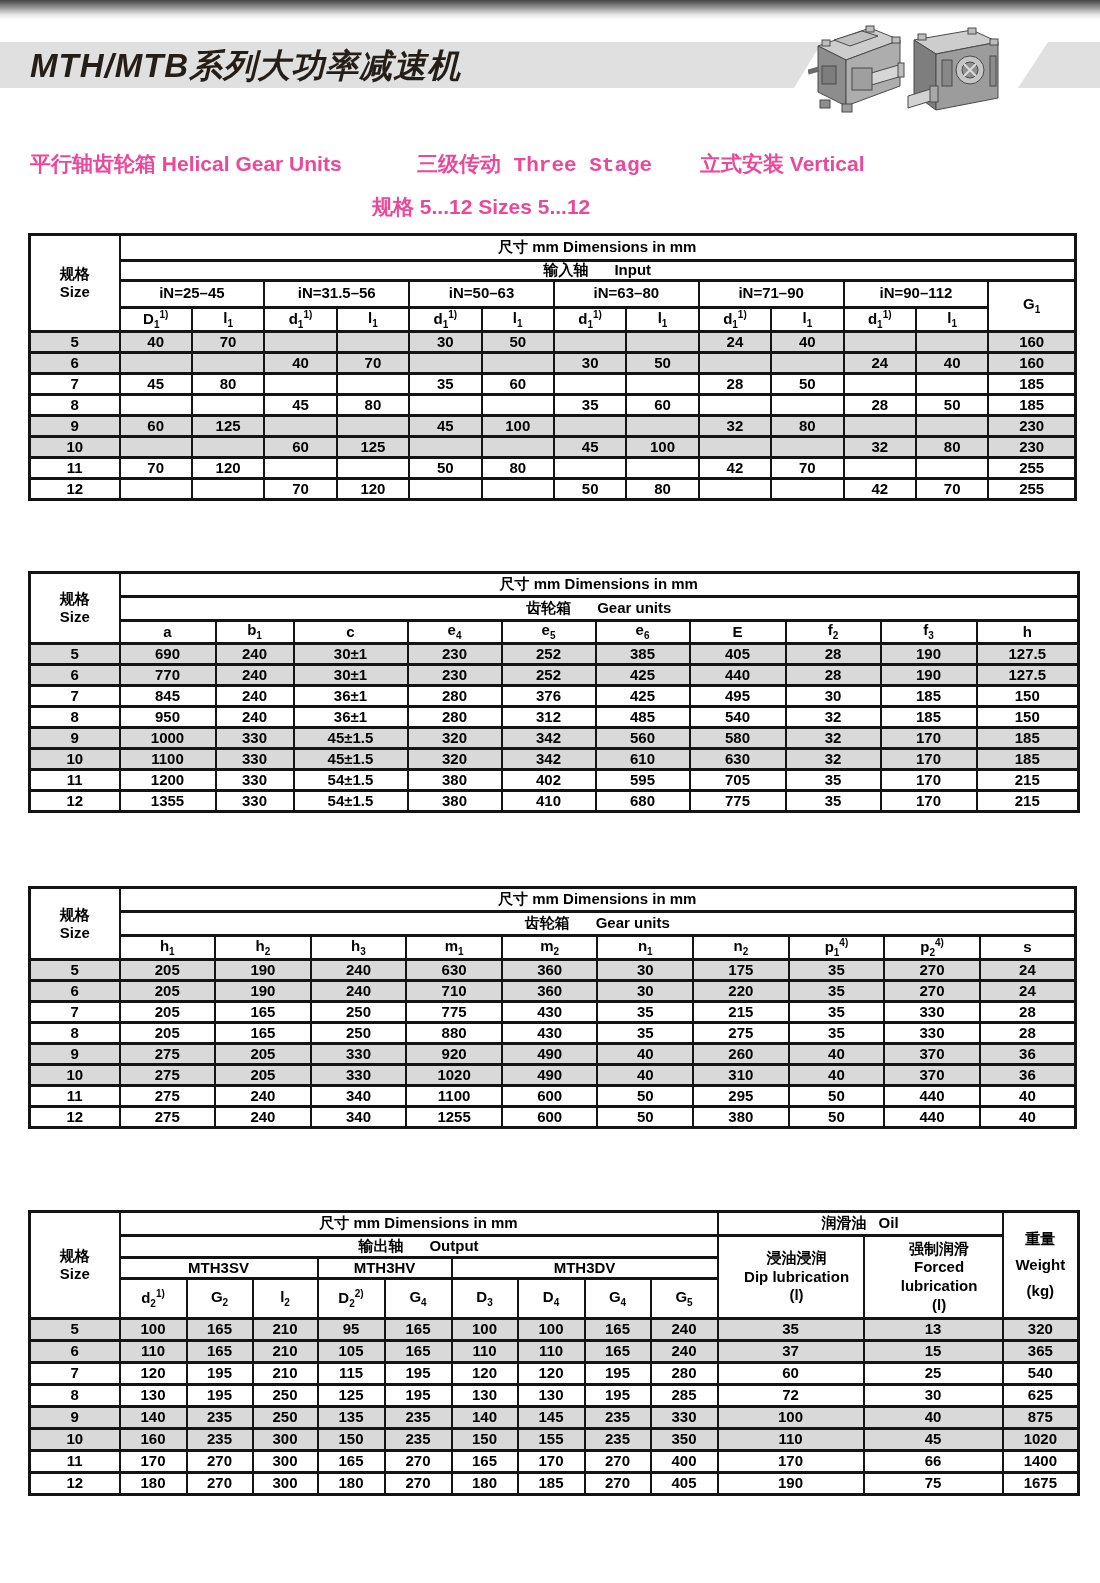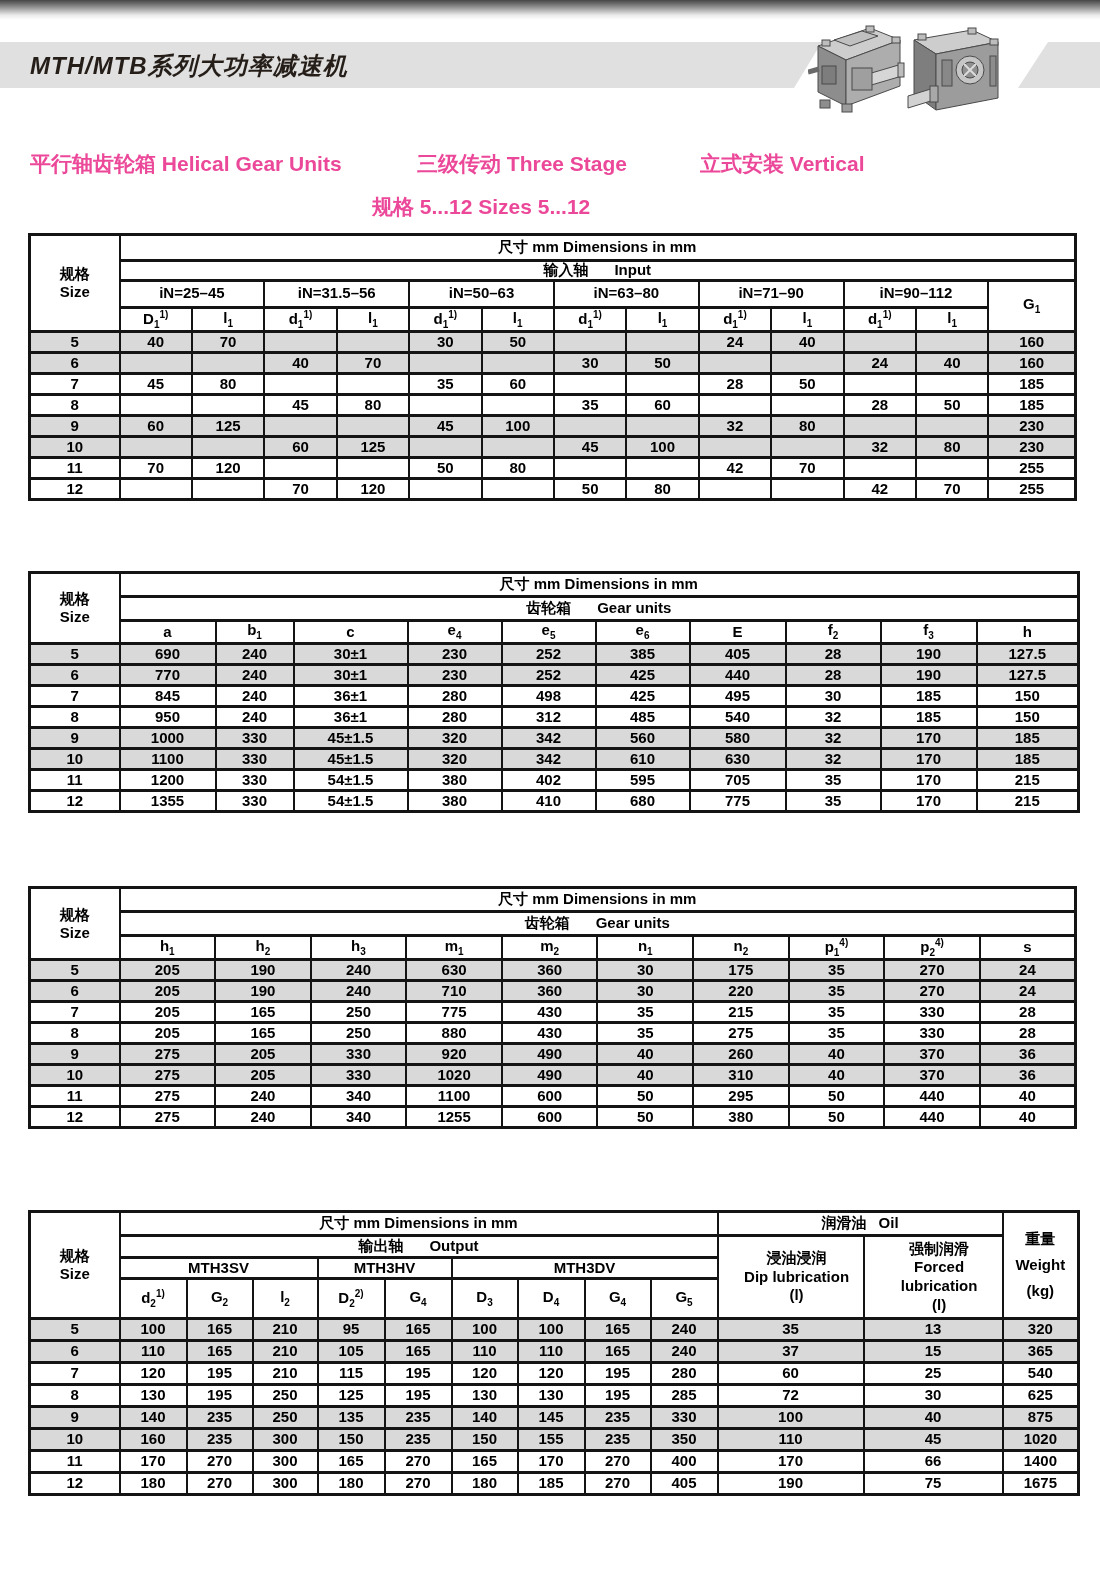--- a/index.html
+++ b/index.html
@@ -27,21 +27,21 @@
     background:var(--banner);
     clip-path:polygon(0 0,100% 0,calc(100% - 28px) 100%,0 100%);
   }
   .banner-accent{
     position:absolute;left:1018px;top:42px;width:82px;height:46px;
     background:var(--banner);
     clip-path:polygon(30px 0,100% 0,100% 100%,0 100%);
   }
   .page-title{
     position:absolute;left:30px;top:44px;width:760px;height:44px;
-    font-size:24px;font-weight:bold;font-style:italic;
+    font-size:33px;font-weight:bold;font-style:italic;
     letter-spacing:1px;color:#241d18;line-height:44px;
     white-space:nowrap;
   }
   .products{position:absolute;left:808px;top:16px;width:200px;height:104px;}
   .products svg{position:absolute;top:0;}
   .subtitle{position:absolute;white-space:nowrap;font-size:21px;font-weight:bold;color:#ec4899;}
   
   table{
     position:absolute;left:28px;
     width:1049px;
@@ -128,21 +128,21 @@
         <line x1="70" y1="48" x2="58" y2="60" stroke="#dcdcdc" stroke-width="2"></line>
         <polygon points="2,80 28,72 28,84 2,92" fill="#d2d2d2"></polygon>
         <rect x="24" y="70" width="8" height="16" fill="#a8a8a8"></rect>
         <rect x="36" y="44" width="10" height="26" fill="#888888"></rect>
         <rect x="84" y="40" width="6" height="30" fill="#8d8d8d"></rect>
       </g>
     </svg>
   </div>
 
   <div class="subtitle" style="left:30px;top:150px;">平行轴齿轮箱 Helical Gear Units</div>
-  <div class="subtitle" style="left:417px;top:150px;">三级传动 Three Stage</div>
+  <div class="subtitle" style="left:417px;top:150px;font-family:Liberation Mono, monospace;">三级传动 Three Stage</div>
   <div class="subtitle" style="left:700px;top:150px;">立式安装 Vertical</div>
   <div class="subtitle" style="left:372px;top:193px;">规格 5...12 Sizes 5...12</div>
 
   <table class="t1">
     <colgroup>
       <col style="width:90px">
       <col>
         <col>
         <col>
         <col>
@@ -391,21 +391,21 @@
           <td>28</td>
           <td>190</td>
           <td>127.5</td>
         </tr>
         <tr>
           <td>7</td>
           <td>845</td>
           <td>240</td>
           <td>36±1</td>
           <td>280</td>
-          <td>498</td>
+          <td>376</td>
           <td>425</td>
           <td>495</td>
           <td>30</td>
           <td>185</td>
           <td>150</td>
         </tr>
         <tr>
           <td>8</td>
           <td>950</td>
           <td>240</td>

